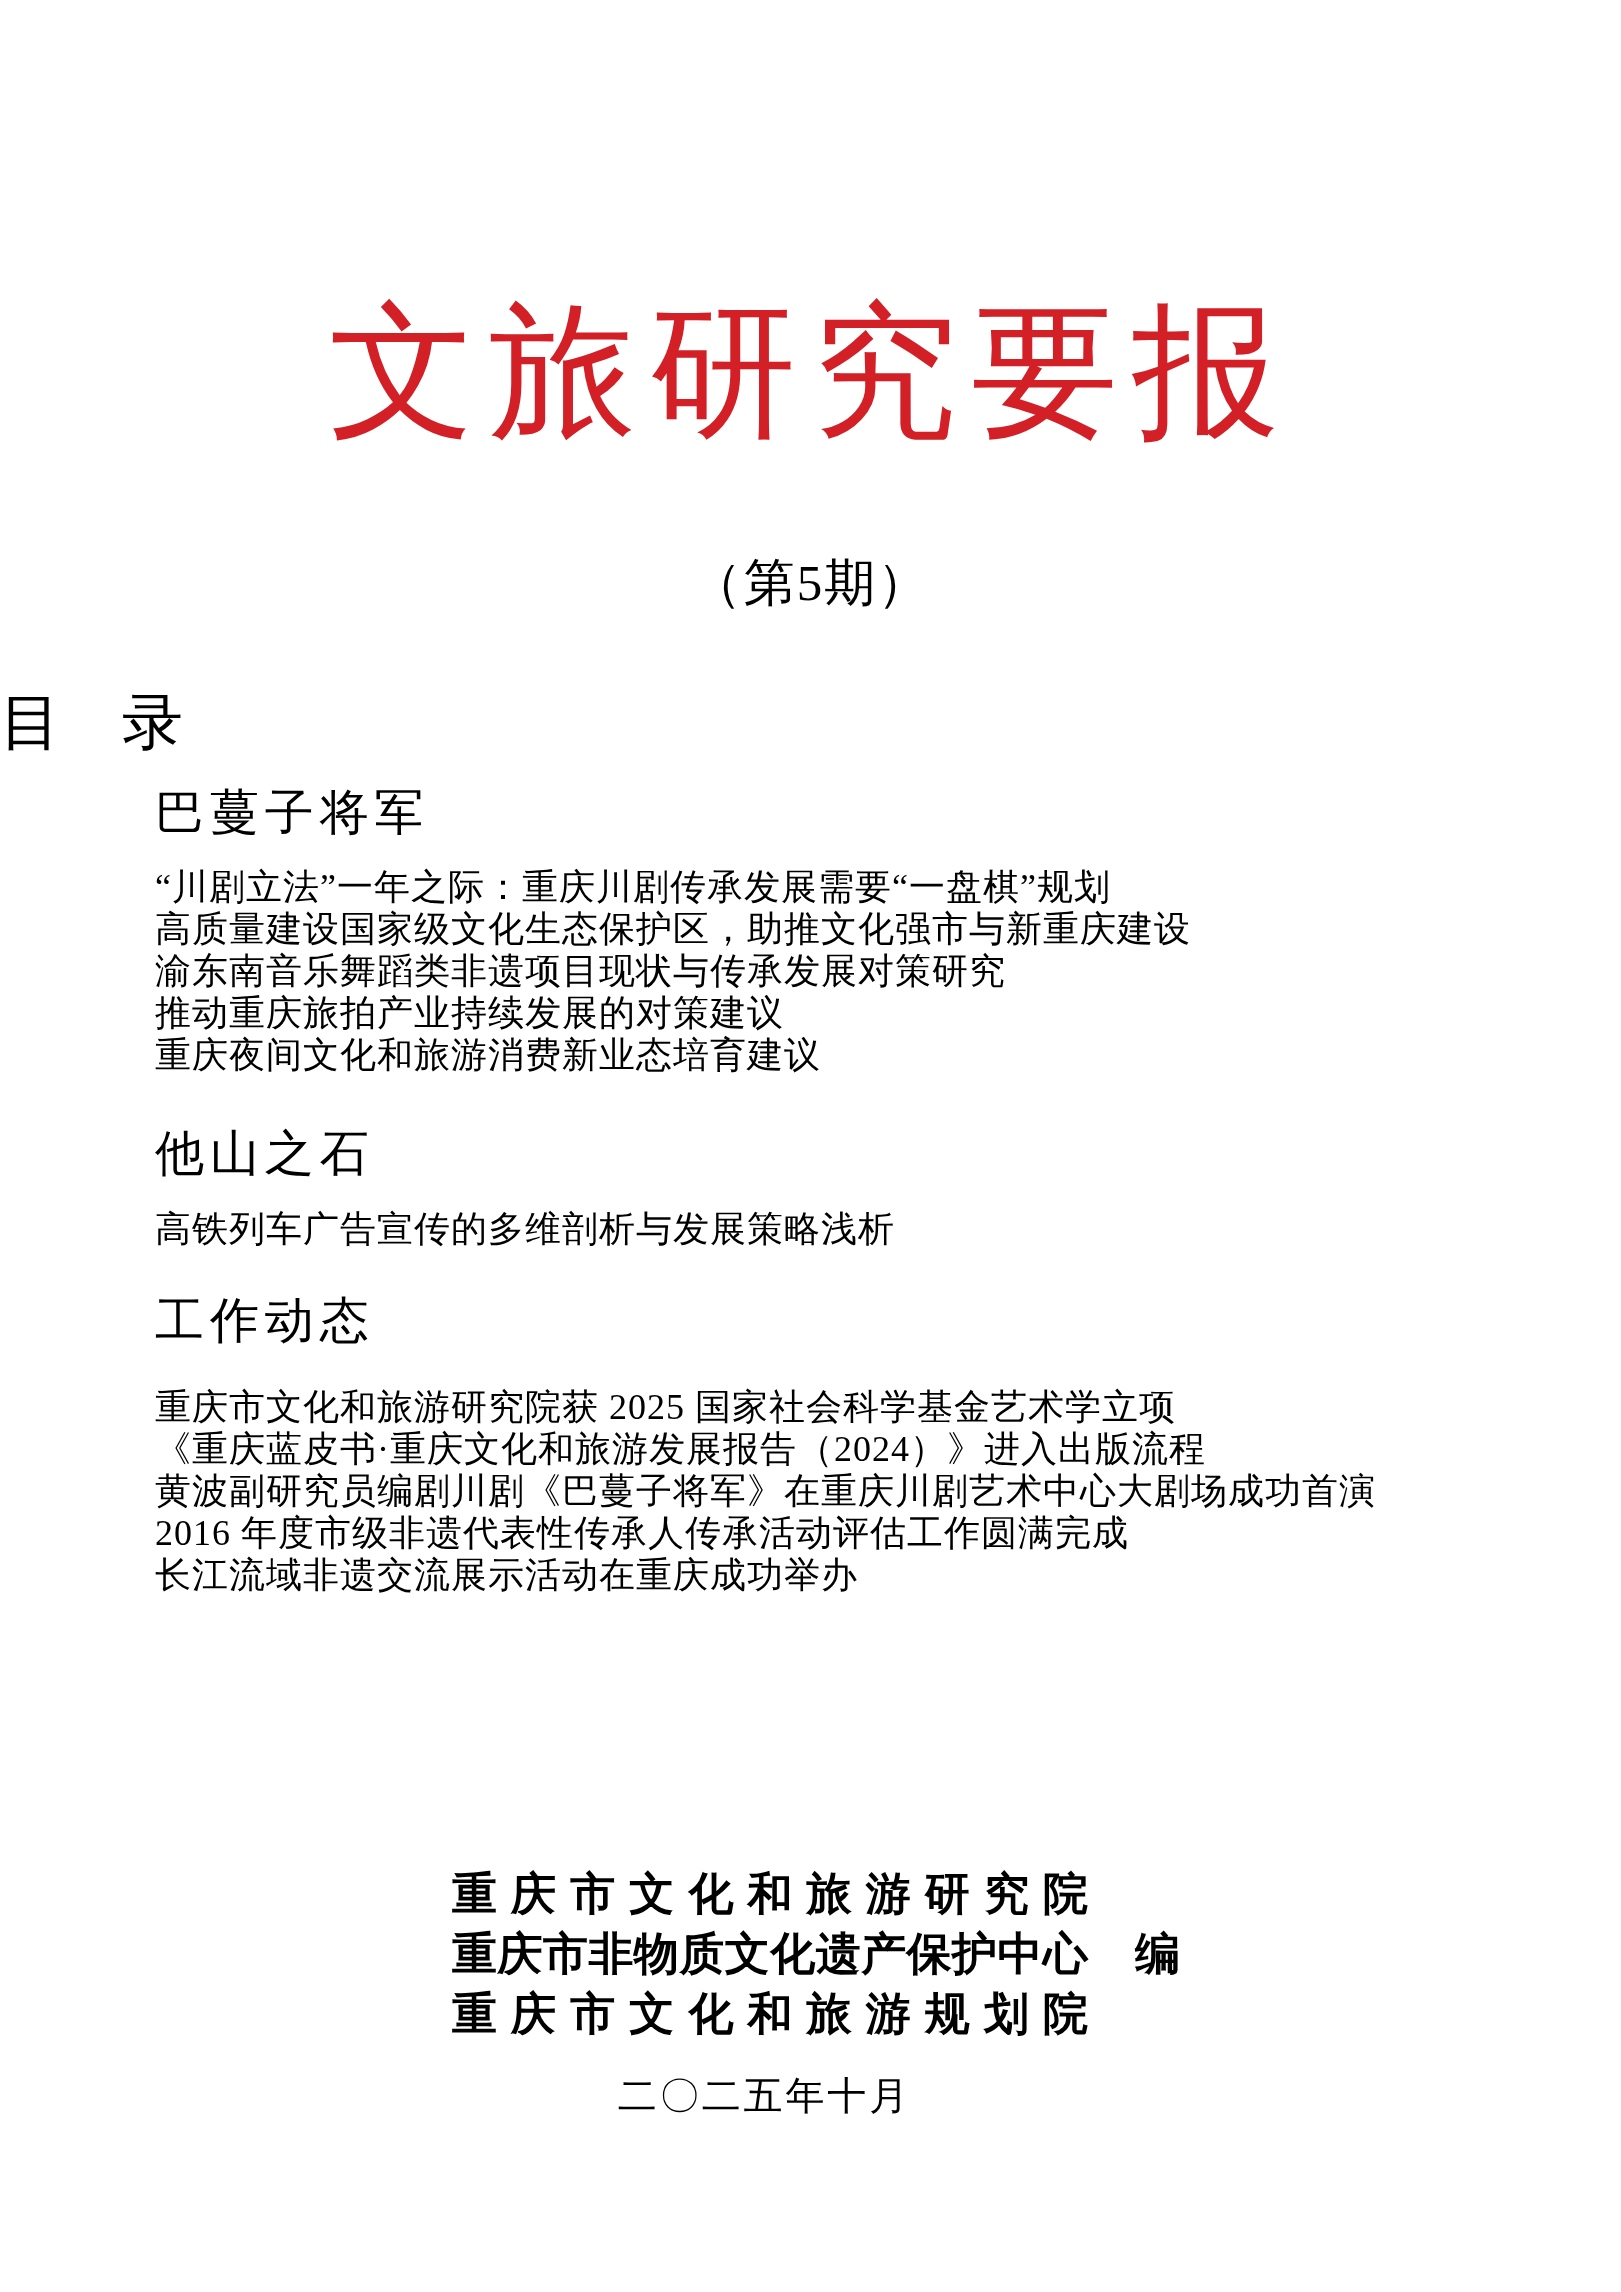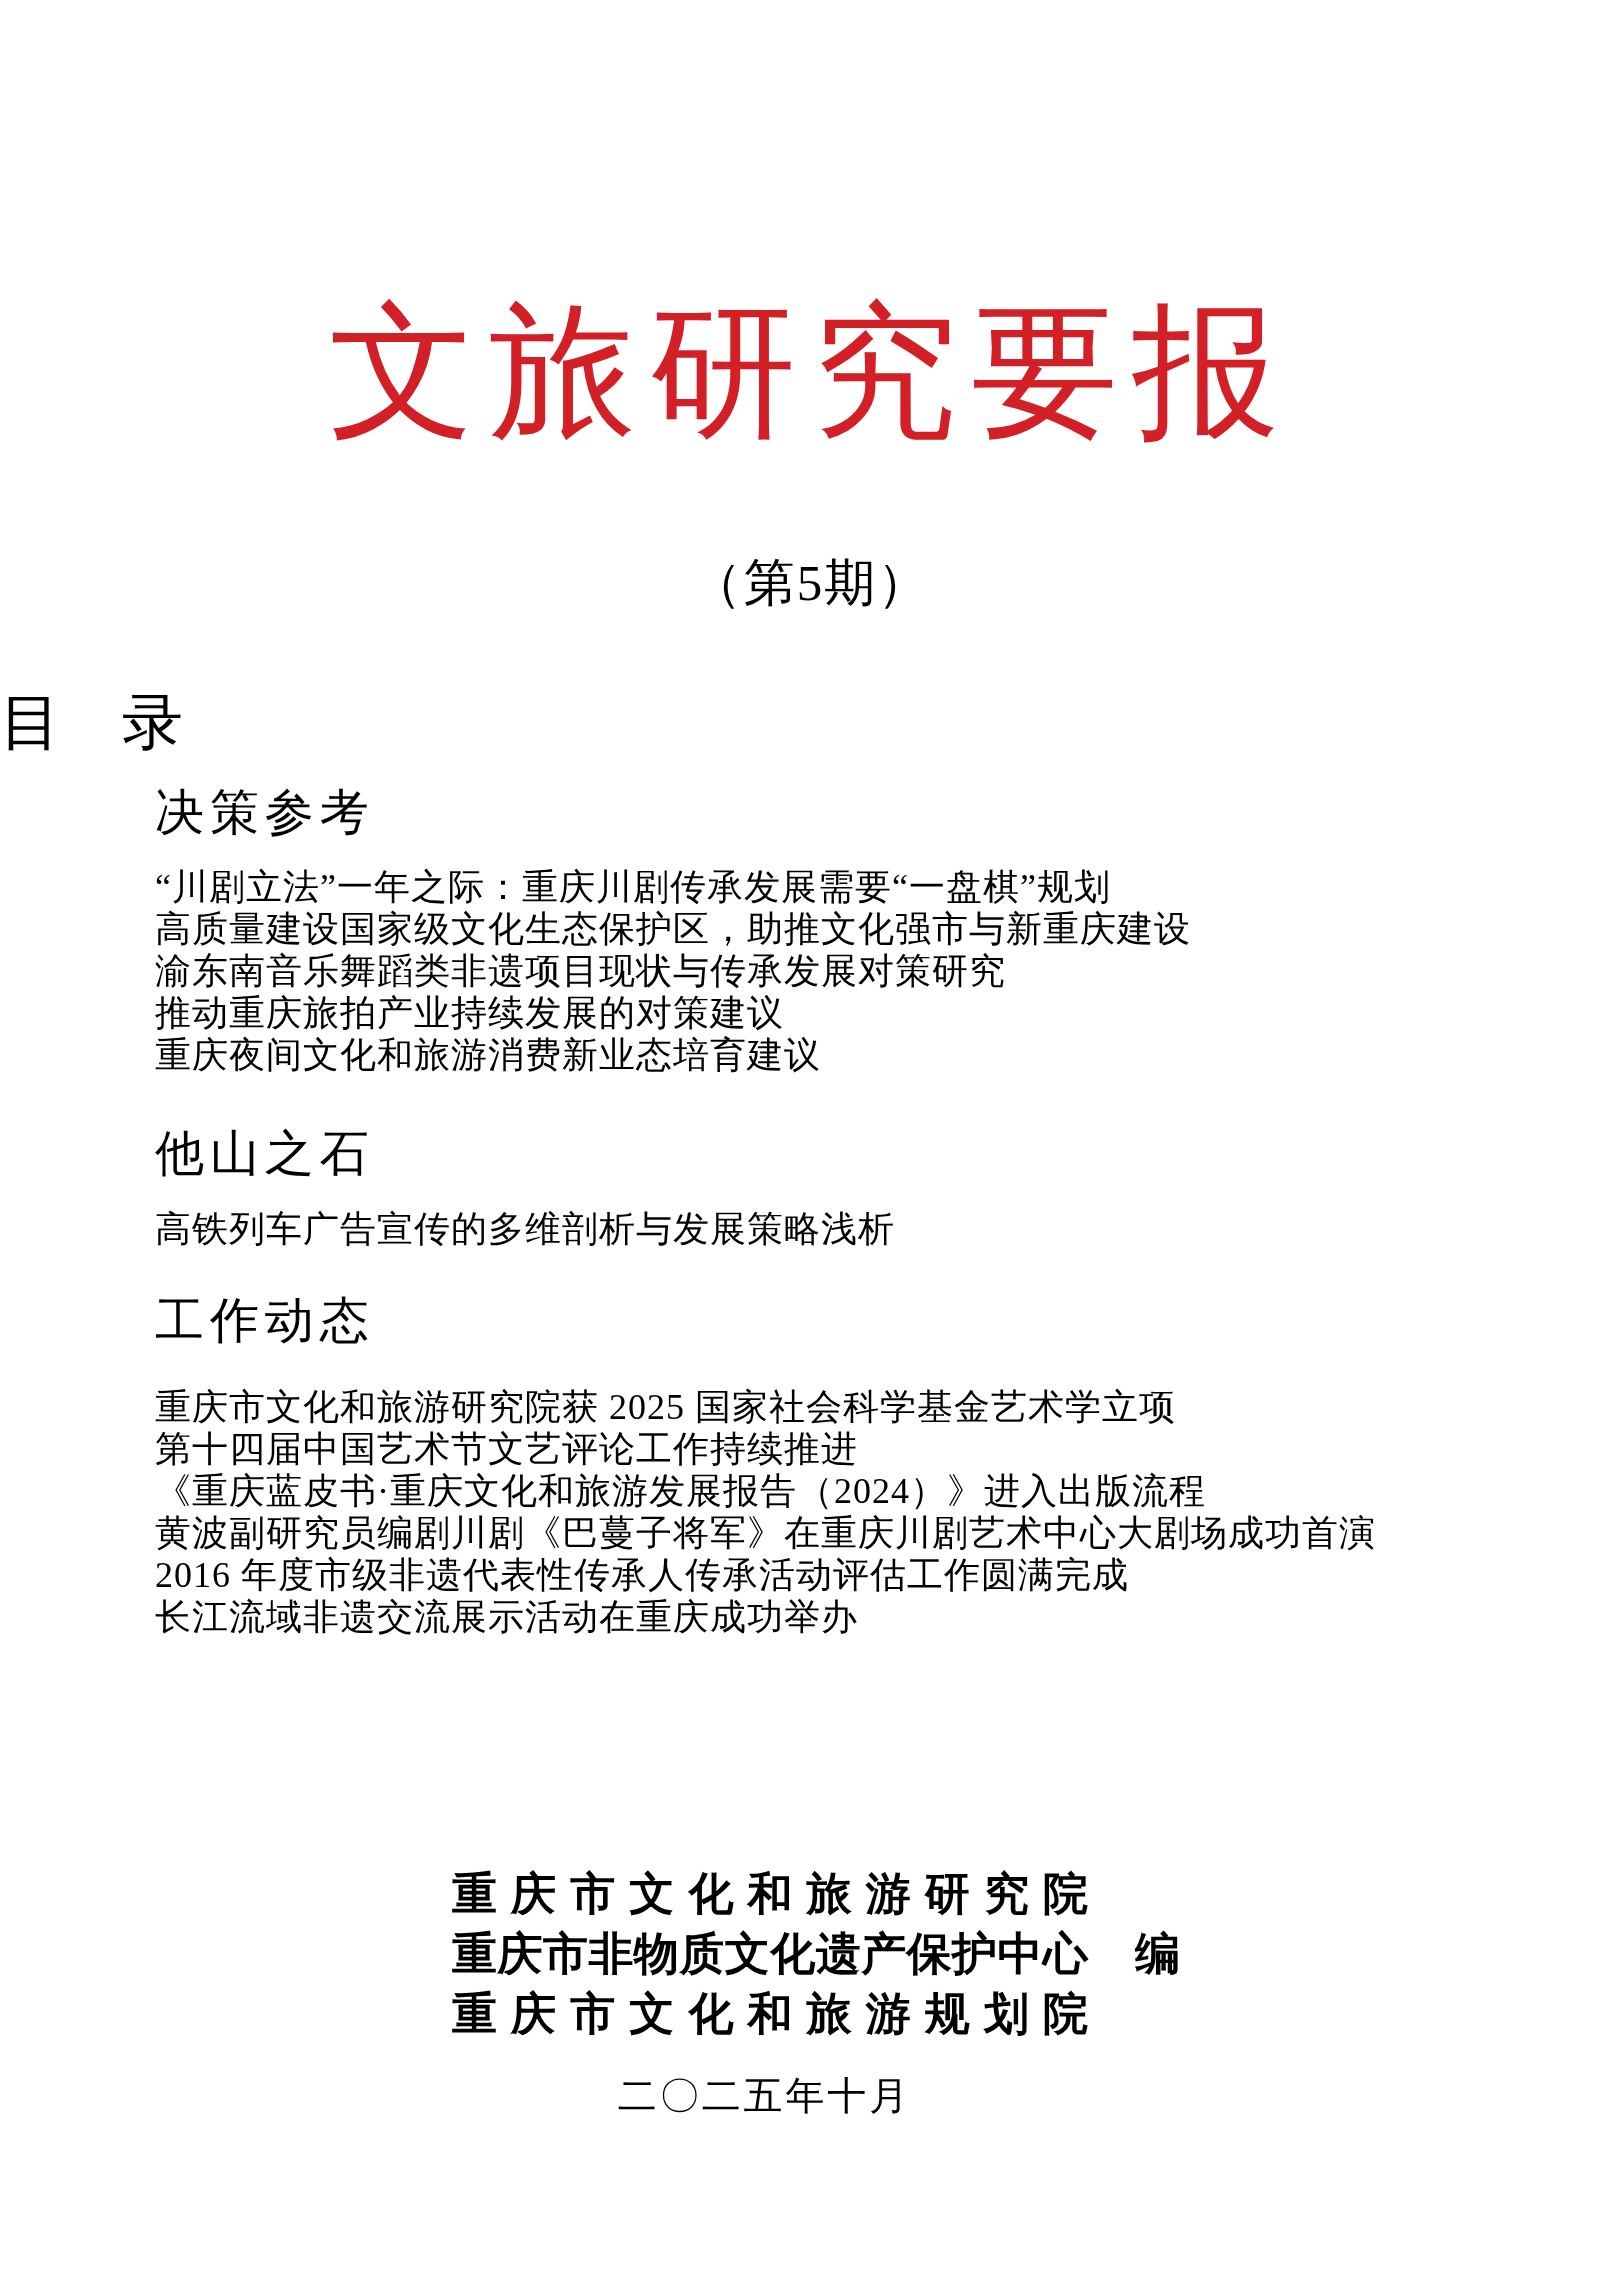--- a/index.html
+++ b/index.html
@@ -87,38 +87,37 @@
 <body>
 
 <div class="page">
 
   <div class="doc-title">文旅研究要报</div>
 
   <div class="issue-line">（第5期）</div>
 
   <div class="toc-heading">目　录</div>
 
-  <div class="section-heading sec1-heading">决策参考</div>
+  <div class="section-heading sec1-heading">巴蔓子将军</div>
   <div class="toc-list sec1-list">
     <div class="toc-item">“川剧立法”一年之际：重庆川剧传承发展需要“一盘棋”规划</div>
     <div class="toc-item">高质量建设国家级文化生态保护区，助推文化强市与新重庆建设</div>
     <div class="toc-item">渝东南音乐舞蹈类非遗项目现状与传承发展对策研究</div>
     <div class="toc-item">推动重庆旅拍产业持续发展的对策建议</div>
     <div class="toc-item">重庆夜间文化和旅游消费新业态培育建议</div>
   </div>
 
   <div class="section-heading sec2-heading">他山之石</div>
   <div class="toc-list sec2-list">
     <div class="toc-item">高铁列车广告宣传的多维剖析与发展策略浅析</div>
   </div>
 
   <div class="section-heading sec3-heading">工作动态</div>
   <div class="toc-list sec3-list">
     <div class="toc-item">重庆市文化和旅游研究院获 2025 国家社会科学基金艺术学立项</div>
-    <div class="toc-item">第十四届中国艺术节文艺评论工作持续推进</div>
     <div class="toc-item">《重庆蓝皮书·重庆文化和旅游发展报告（2024）》进入出版流程</div>
     <div class="toc-item">黄波副研究员编剧川剧《巴蔓子将军》在重庆川剧艺术中心大剧场成功首演</div>
     <div class="toc-item">2016 年度市级非遗代表性传承人传承活动评估工作圆满完成</div>
     <div class="toc-item">长江流域非遗交流展示活动在重庆成功举办</div>
   </div>
 
   <div class="imprint">
     <div class="imprint-inner">
       <div class="imprint-row">
         <div class="publisher-col">

